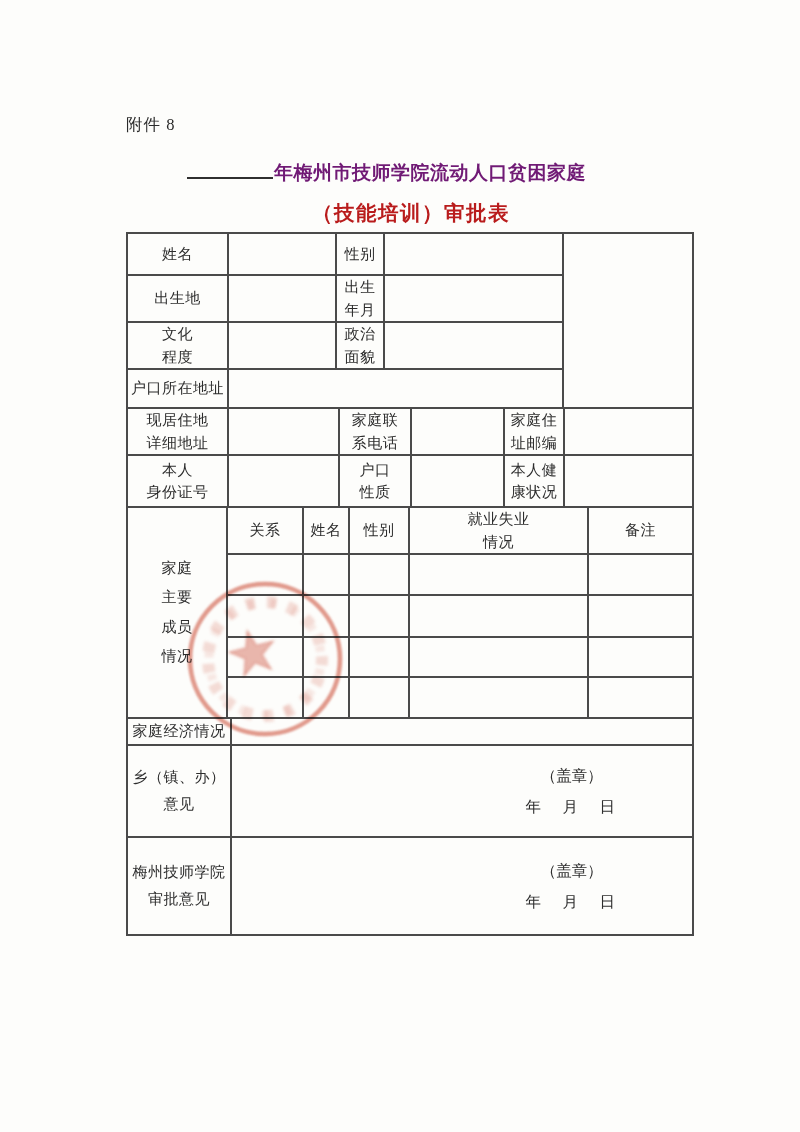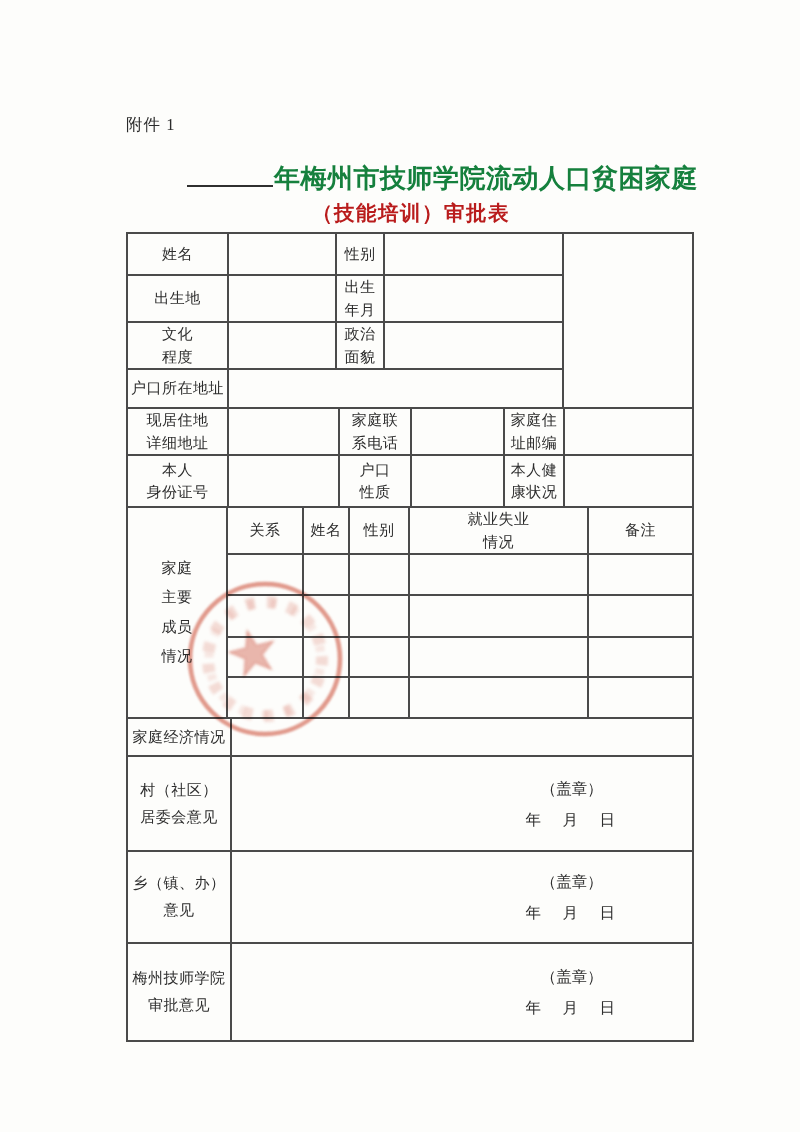--- a/index.html
+++ b/index.html
@@ -12,22 +12,22 @@
     overflow:hidden;
   }
   .page { position:absolute; inset:0; }
 
   .attachment {
     position:absolute; left:126px; top:114px;
     font-size:16.5px; letter-spacing:1px;
   }
   .title1 {
     position:absolute; left:187px; top:156px;
-    font-size:26px; font-weight:bold; letter-spacing:0.5px;
-    white-space:nowrap; color:#15803d;
+    font-size:19px; font-weight:bold; letter-spacing:0.5px;
+    white-space:nowrap; color:#701a75;
   }
   .blank-line {
     display:inline-block; width:86px; height:1.1em;
     border-bottom:2px solid #2f2f2f;
     vertical-align:baseline; margin-right:1px;
   }
   .title2 {
     position:absolute; left:312px; top:199px;
     font-size:20.5px; font-weight:bold; letter-spacing:1.5px;
     white-space:nowrap; color:#b91c1c;
@@ -73,21 +73,21 @@
     width:170px; height:170px;
     mix-blend-mode:multiply;
     pointer-events:none;
   }
 </style>
 </head>
 <body>
 
 <div class="page">
 
-  <div class="attachment">附件 1</div>
+  <div class="attachment">附件 8</div>
 
   <div class="title1"><span class="blank-line"></span><span>年梅州市技师学院流动人口贫困家庭</span></div>
 
   <div class="title2">（技能培训）审批表</div>
 
   <div class="tables">
 
     <table class="ft">
       <colgroup>
           <col style="width:101px">
@@ -213,33 +213,23 @@
       </tr>
     </tbody>
       </table>
 
     <table class="ft">
       <colgroup>
           <col style="width:104px">
           <col style="width:462px">
         </colgroup>
       <tbody>
-          <tr style="height:38px">
+          <tr style="height:27px">
         <td class="lbl">家庭经济情况</td>
         <td></td>
-      </tr>
-      <tr style="height:95px">
-        <td class="lbl opinion-lbl">村（社区）
-居委会意见</td>
-        <td>
-          <div class="sealbox">
-            <div>（盖章）</div>
-            <div class="date">年　月　日</div>
-          </div>
-        </td>
       </tr>
       <tr style="height:92px">
         <td class="lbl opinion-lbl">乡（镇、办）
 意见</td>
         <td>
           <div class="sealbox">
             <div>（盖章）</div>
             <div class="date">年　月　日</div>
           </div>
         </td>

